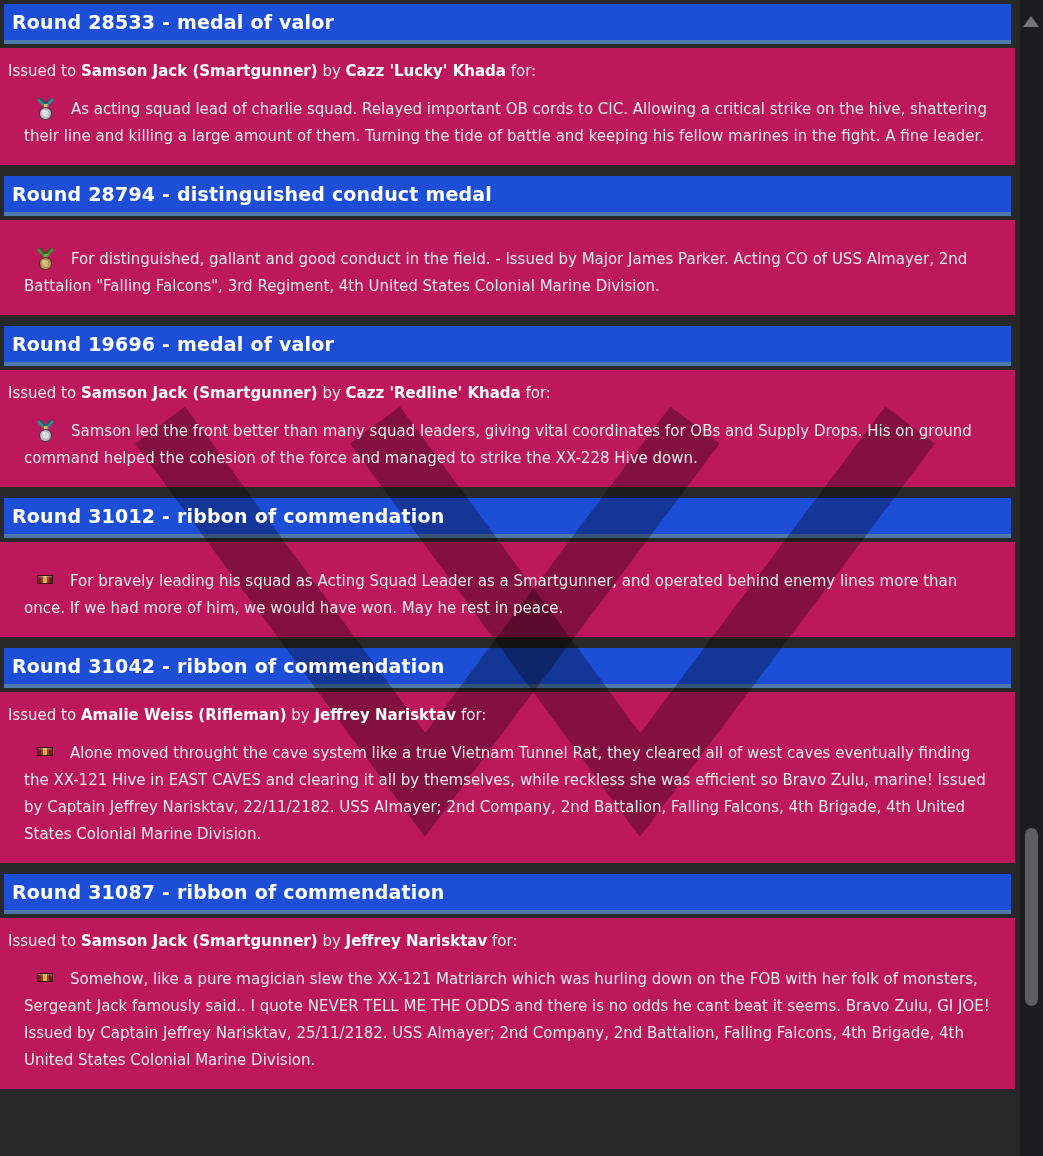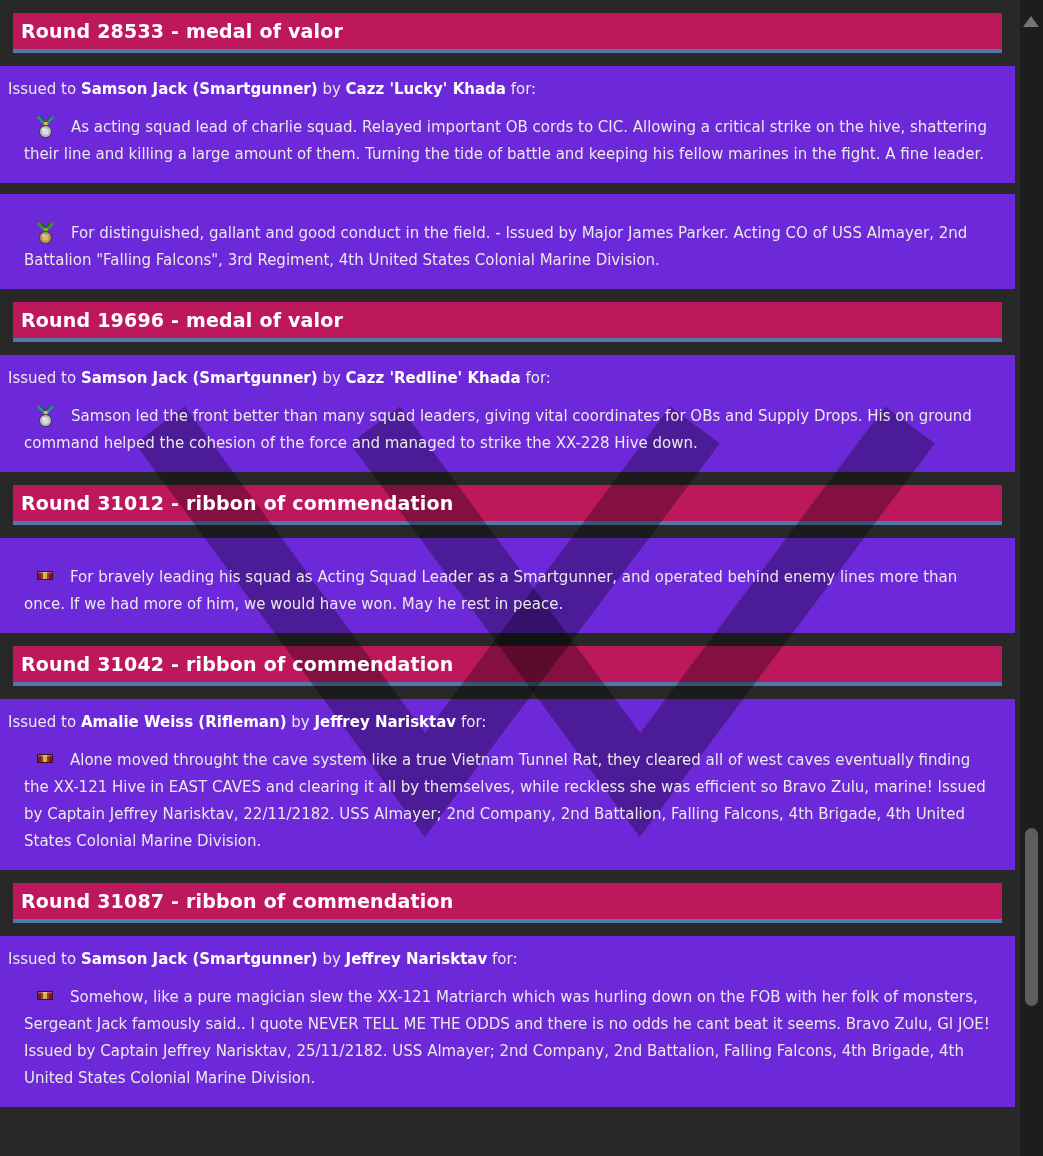--- a/index.html
+++ b/index.html
@@ -20,32 +20,32 @@
   .content {
     position: absolute;
     left: 0;
     top: 0;
     width: 1015px;
   }
   .medal {
     margin: 0 0 11px 0;
   }
   .medal-header {
-    margin: 13px;
-    background: #be185d;
+    margin: 4px;
+    background: #1d4ed8;
     border-bottom: 4px solid #4d79ad;
     padding: 5px 8px 4px 8px;
     font-size: 19px;
     line-height: 27px;
     font-weight: bold;
     color: #ffffff;
     letter-spacing: 0.2px;
   }
   .medal-body {
-    background: #6d28d9;
+    background: #be185d;
     padding: 12px 24px 15px 8px;
     color: #e9e9e9;
     font-size: 15px;
   }
   .issued {
     margin: 0;
     line-height: 22px;
   }
   .issued b { color: #ffffff; }
   .citation {
@@ -131,20 +131,23 @@
     <circle cx="8.5" cy="15.5" r="5.5" fill="#b9b9c4"></circle>
     <circle cx="8.5" cy="15.5" r="3.2" fill="#dcdce4"></circle>
     <circle cx="6.6" cy="13.4" r="1.2" fill="#f4f4f8"></circle>
   </svg>
 </span><span>As acting squad lead of charlie squad. Relayed important OB cords to CIC. Allowing a critical strike on the hive, shattering their line and killing a large amount of them. Turning the tide of battle and keeping his fellow marines in the fight. A fine leader.</span>
       </p>
     </div>
   </section>
 
   <section class="medal">
+    <h2 class="medal-header">
+      <span>Round 28794 - distinguished conduct medal</span>
+    </h2>
     <div class="medal-body">
       <p class="citation">
         <span class="icon-slot distinguished-conduct-medal">
   <svg width="17" height="23" viewBox="0 0 17 23">
     <path d="M2 0 L8.5 7 L15 0 L17 2 L10 9.5 L7 9.5 L0 2 Z" fill="#4c8a33"></path>
     <path d="M2 0 L8.5 7 L15 0 L13 0 L8.5 5 L4 0 Z" fill="#2f5c20"></path>
     <rect x="7" y="6" width="3.5" height="3.5" fill="#6fae4a"></rect>
     <circle cx="8.5" cy="15.5" r="6.5" fill="#4a3c22"></circle>
     <circle cx="8.5" cy="15.5" r="5.5" fill="#b2935a"></circle>
     <circle cx="8.5" cy="15.5" r="3.2" fill="#d4b87c"></circle>

